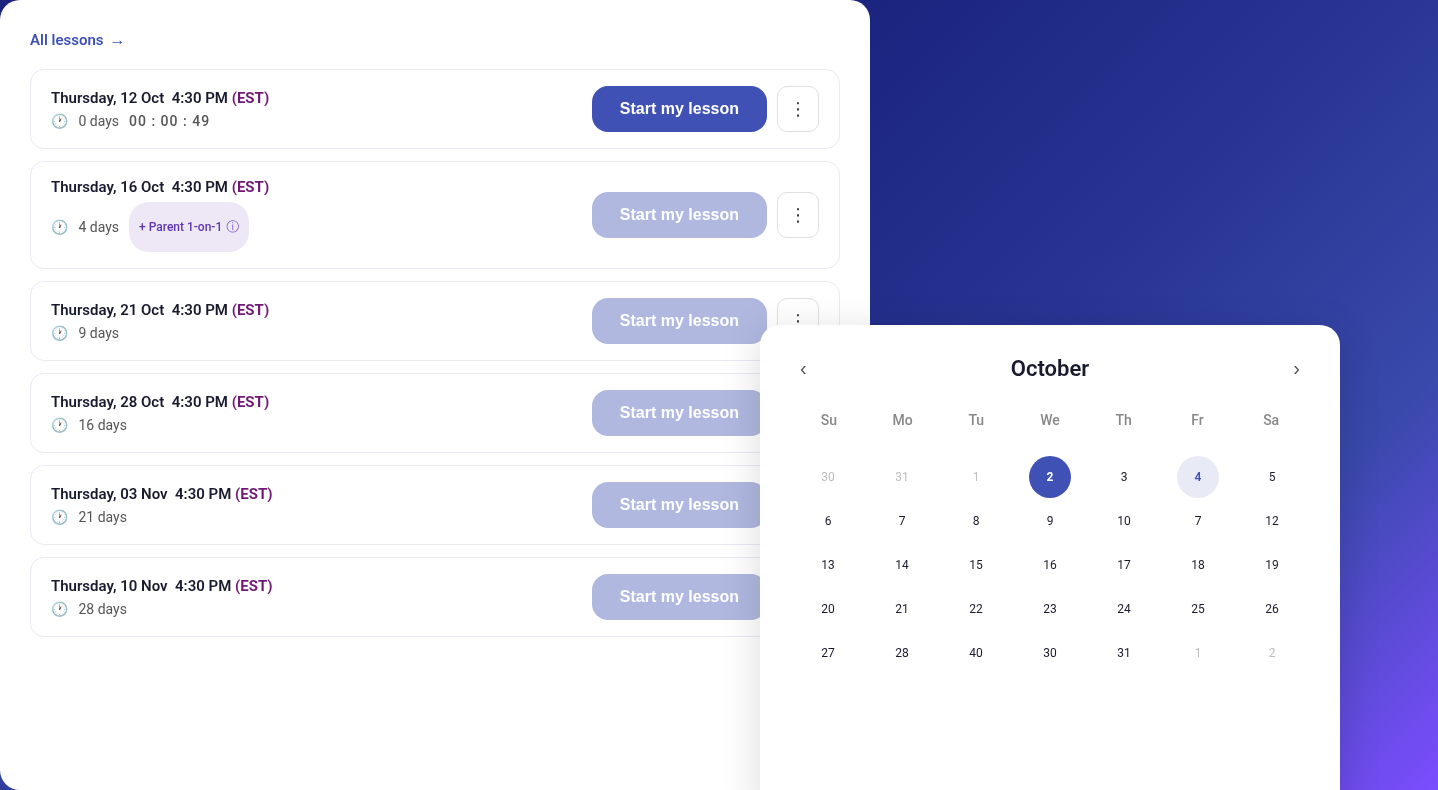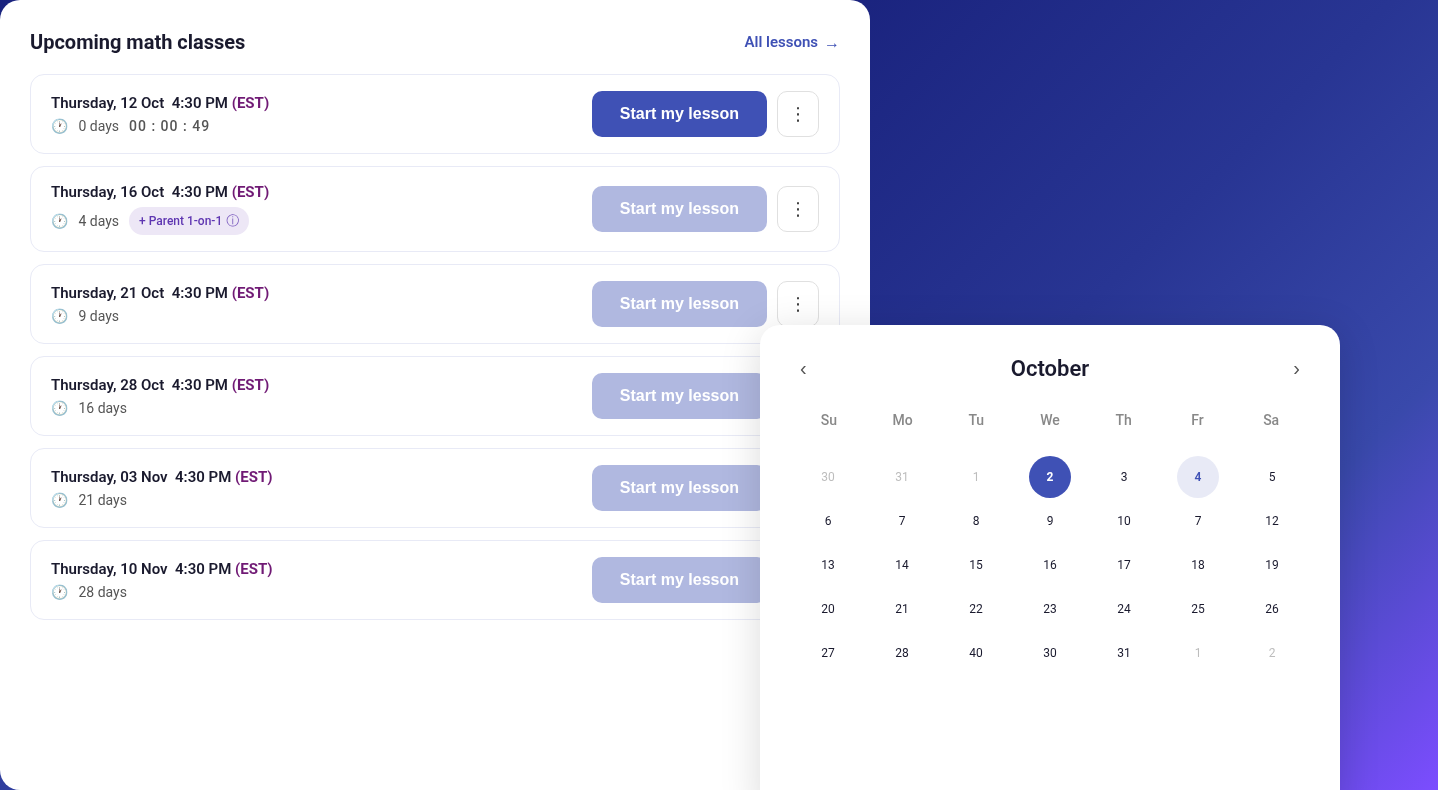--- a/index.html
+++ b/index.html
@@ -101,21 +101,21 @@
     .timer-text {
       color: #555;
       font-weight: 500;
       letter-spacing: 1px;
     }
 
     .parent-badge {
       background: #ede7f6;
       color: #5e35b1;
       border-radius: 20px;
-      padding: 5px 10px;
+      padding: 16px 10px;
       font-size: 12px;
       font-weight: 500;
       display: flex;
       align-items: center;
       gap: 4px;
     }
 
     .parent-badge .info-icon {
       color: #7c5cbf;
       font-size: 13px;
@@ -124,21 +124,21 @@
     .lesson-actions {
       display: flex;
       align-items: center;
       gap: 10px;
     }
 
     .start-btn {
       background: #3f51b5;
       color: #fff;
       border: none;
-      border-radius: 10px;
+      border-radius: 16px;
       padding: 14px 28px;
       font-size: 16px;
       font-weight: 600;
       cursor: pointer;
       white-space: nowrap;
     }
 
     .start-btn.active {
       background: #3f51b5;
       opacity: 1;
@@ -266,21 +266,20 @@
       z-index: 1;
     }
   </style>
 </head>
 <body>
 
 <div class="bg-decoration"></div>
 
 <div class="main-card">
   <div class="card-header">
-    <h2 class="card-title">Upcoming math classes</h2>
     <a class="all-lessons-link">
       <span>All lessons</span>
       <span class="arrow">→</span>
     </a>
   </div>
 
   <div id="lessons-container">
 
   <div class="lesson-row">
         <div class="lesson-info">

